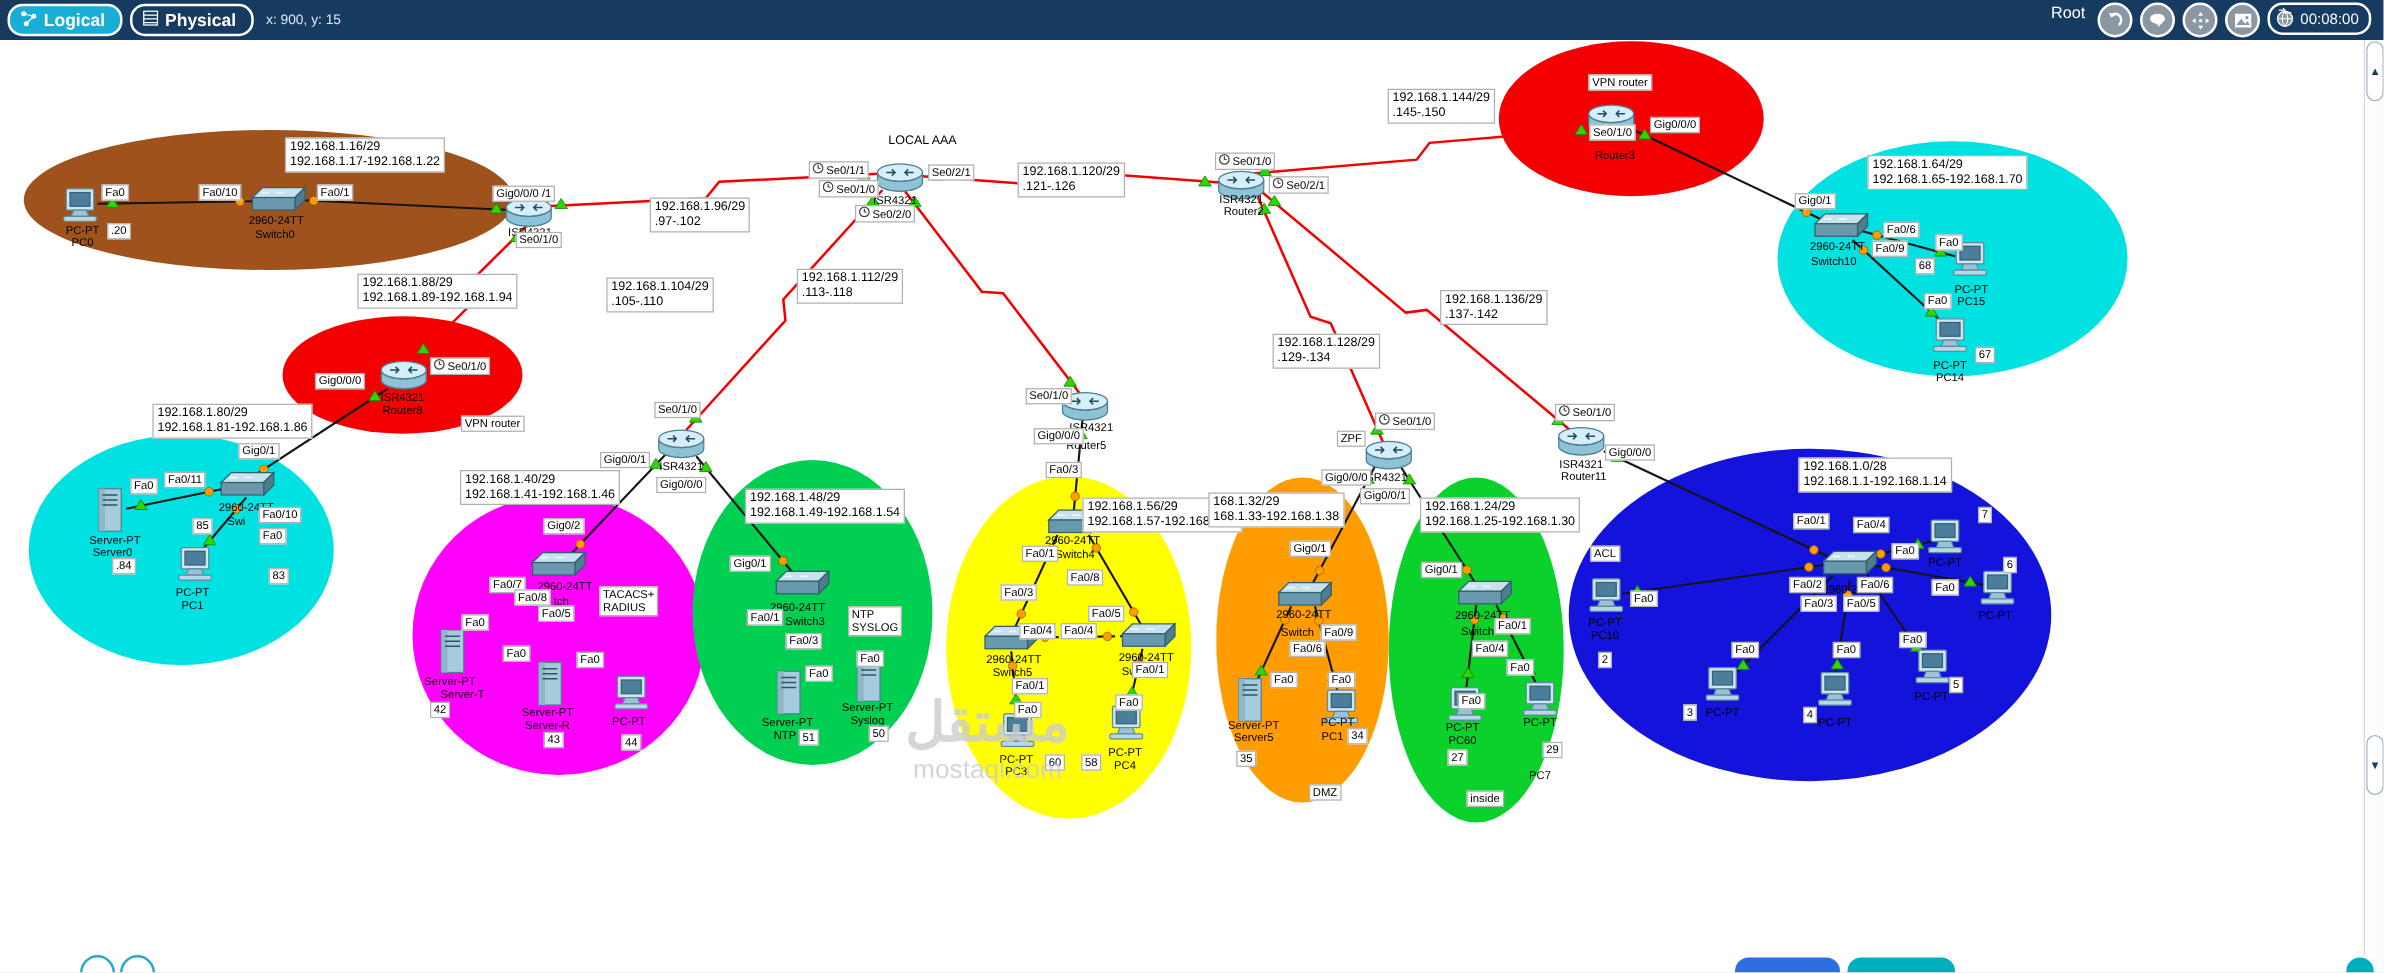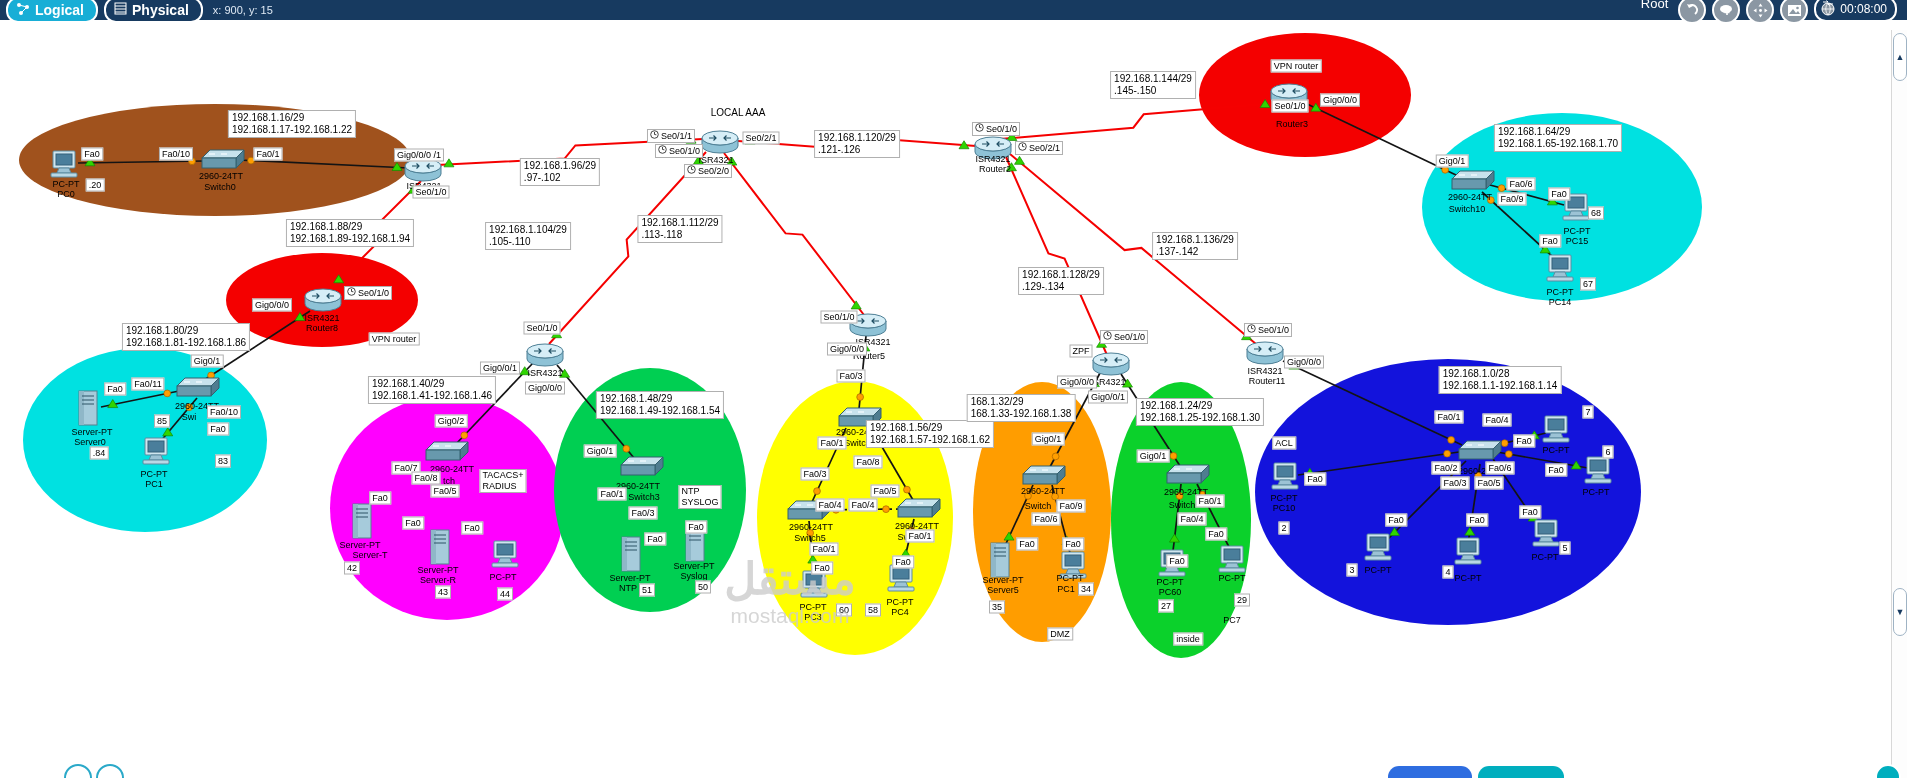--- a/index.html
+++ b/index.html
@@ -1,19 +1,19 @@
 <!DOCTYPE html>
 <html><head>
 <meta charset="utf-8">
 <style>
   html,body{margin:0;padding:0;background:#e8e8e8;}
   .stage{position:relative;width:1907px;height:778px;background:#ffffff;overflow:hidden;
          font-family:"Liberation Sans",sans-serif;}
   
-  .topbar{position:absolute;left:0;top:0;width:1907px;height:20px;background:#173a60;
+  .topbar{position:absolute;left:0;top:0;width:1907px;height:32px;background:#173a60;
           display:flex;align-items:center;z-index:50;}
   .tab{height:22px;border:2px solid #fff;border-radius:12px;display:flex;align-items:center;
        gap:5px;padding:0 12px 0 8px;margin-left:6px;color:#fff;font-weight:bold;font-size:14px;
        cursor:pointer;}
   .tab-logical{background:#18aed6;}
   .tab-physical{background:#173a60;}
   .coords{color:#dfe9f4;font-size:11px;margin-left:10px;}
   .topbar-right{margin-left:auto;display:flex;align-items:flex-start;gap:6px;margin-right:10px;}
   .rootlbl{color:#fff;font-size:13px;margin-right:4px;}
   .cbtn{width:24px;height:24px;border-radius:50%;background:#8b97a3;border:2px solid #fff;
@@ -626,21 +626,21 @@
       <div class="lbl" style="left: 1512px; top: 169px;">
         <div class="row">
           <span>Fa0/9</span>
         </div>
       </div>
       <div class="lbl" style="left: 1559px; top: 164px;">
         <div class="row">
           <span>Fa0</span>
         </div>
       </div>
-      <div class="lbl" style="left: 1596px; top: 183px;">
+      <div class="lbl" style="left: 1540px; top: 183px;">
         <div class="row">
           <span>68</span>
         </div>
       </div>
       <div class="lbl" style="left: 1550px; top: 211px;">
         <div class="row">
           <span>Fa0</span>
         </div>
       </div>
       <div class="lbl" style="left: 1588px; top: 254px;">
@@ -879,21 +879,21 @@
       <div class="lbl" style="left: 847px; top: 319px;">
         <div class="row">
           <span>Gig0/0/0</span>
         </div>
       </div>
       <div class="lbl" style="left: 851px; top: 346px;">
         <div class="row">
           <span>Fa0/3</span>
         </div>
       </div>
-      <div class="lbl k-net" style="left: 930px; top: 404px; text-align: right;">
+      <div class="lbl k-net" style="left: 930px; top: 382px; text-align: right;">
         <div class="row">
           <span>192.168.1.56/29</span>
         </div>
         <div class="row">
           <span>192.168.1.57-192.168.1.62</span>
         </div>
       </div>
       <div class="lbl" style="left: 832px; top: 413px;">
         <div class="row">
           <span>Fa0/1</span>

